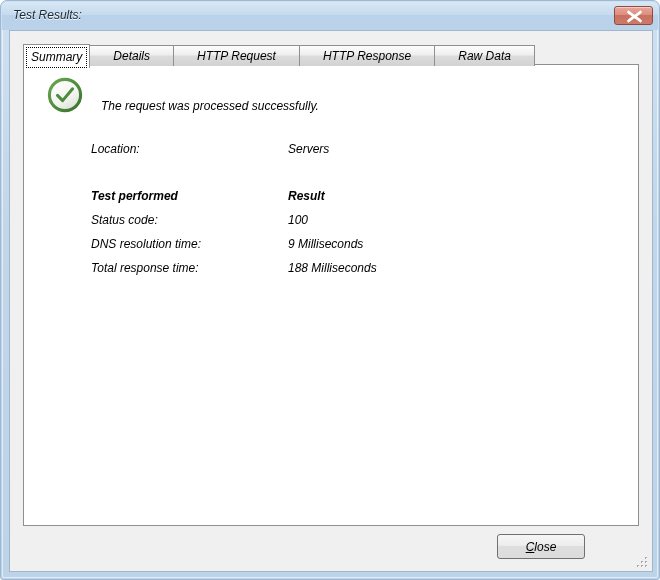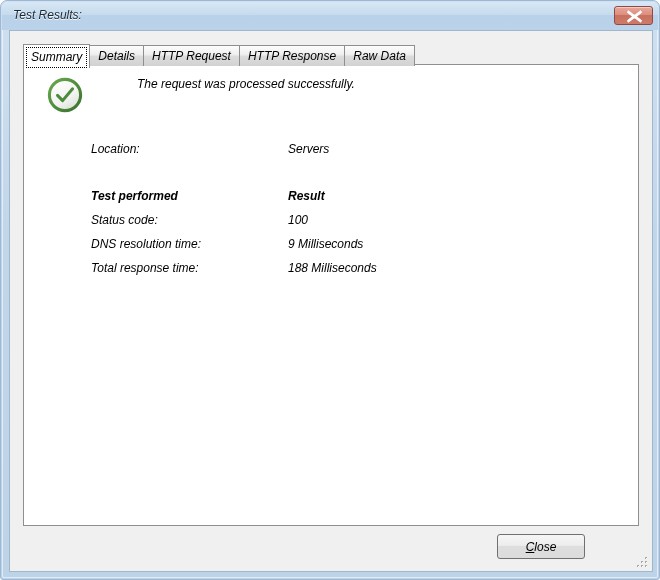--- a/index.html
+++ b/index.html
@@ -98,21 +98,21 @@
     top: 13px;
     height: 22px;
     display: flex;
     align-items: flex-end;
     z-index: 3;
   }
   .tab {
     position: relative;
     box-sizing: border-box;
     height: 21px;
-    padding: 0 8px;
+    padding: 0 23px;
     display: flex;
     align-items: center;
     justify-content: center;
     font-size: 12px;
     color: #000000;
     border: 1px solid #8e8f8f;
     border-bottom: none;
     background: linear-gradient(to bottom, #fdfdfd 0%, #eeeeee 45%, #dcdcdc 50%, #d2d2d2 100%);
     margin-right: -1px;
     cursor: pointer;
@@ -145,22 +145,21 @@
     background: #ffffff;
     z-index: 2;
   }
 
   
   .status-row {
     position: absolute;
     left: 23px;
     top: 12px;
     display: flex;
-    align-items: flex-start;
-    gap: 36px;
+    align-items: flex-end;
   }
   .status-icon { width: 36px; height: 36px; display: block; }
   .status-msg {
     margin-left: 18px;
     font-size: 12px;
     color: #000000;
     white-space: nowrap;
   }
 
   .info-grid {

